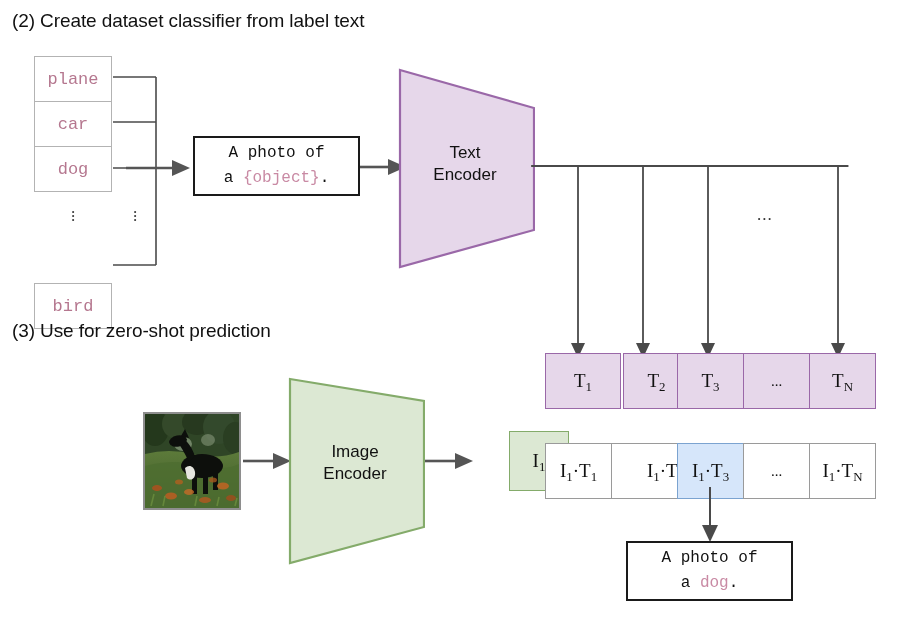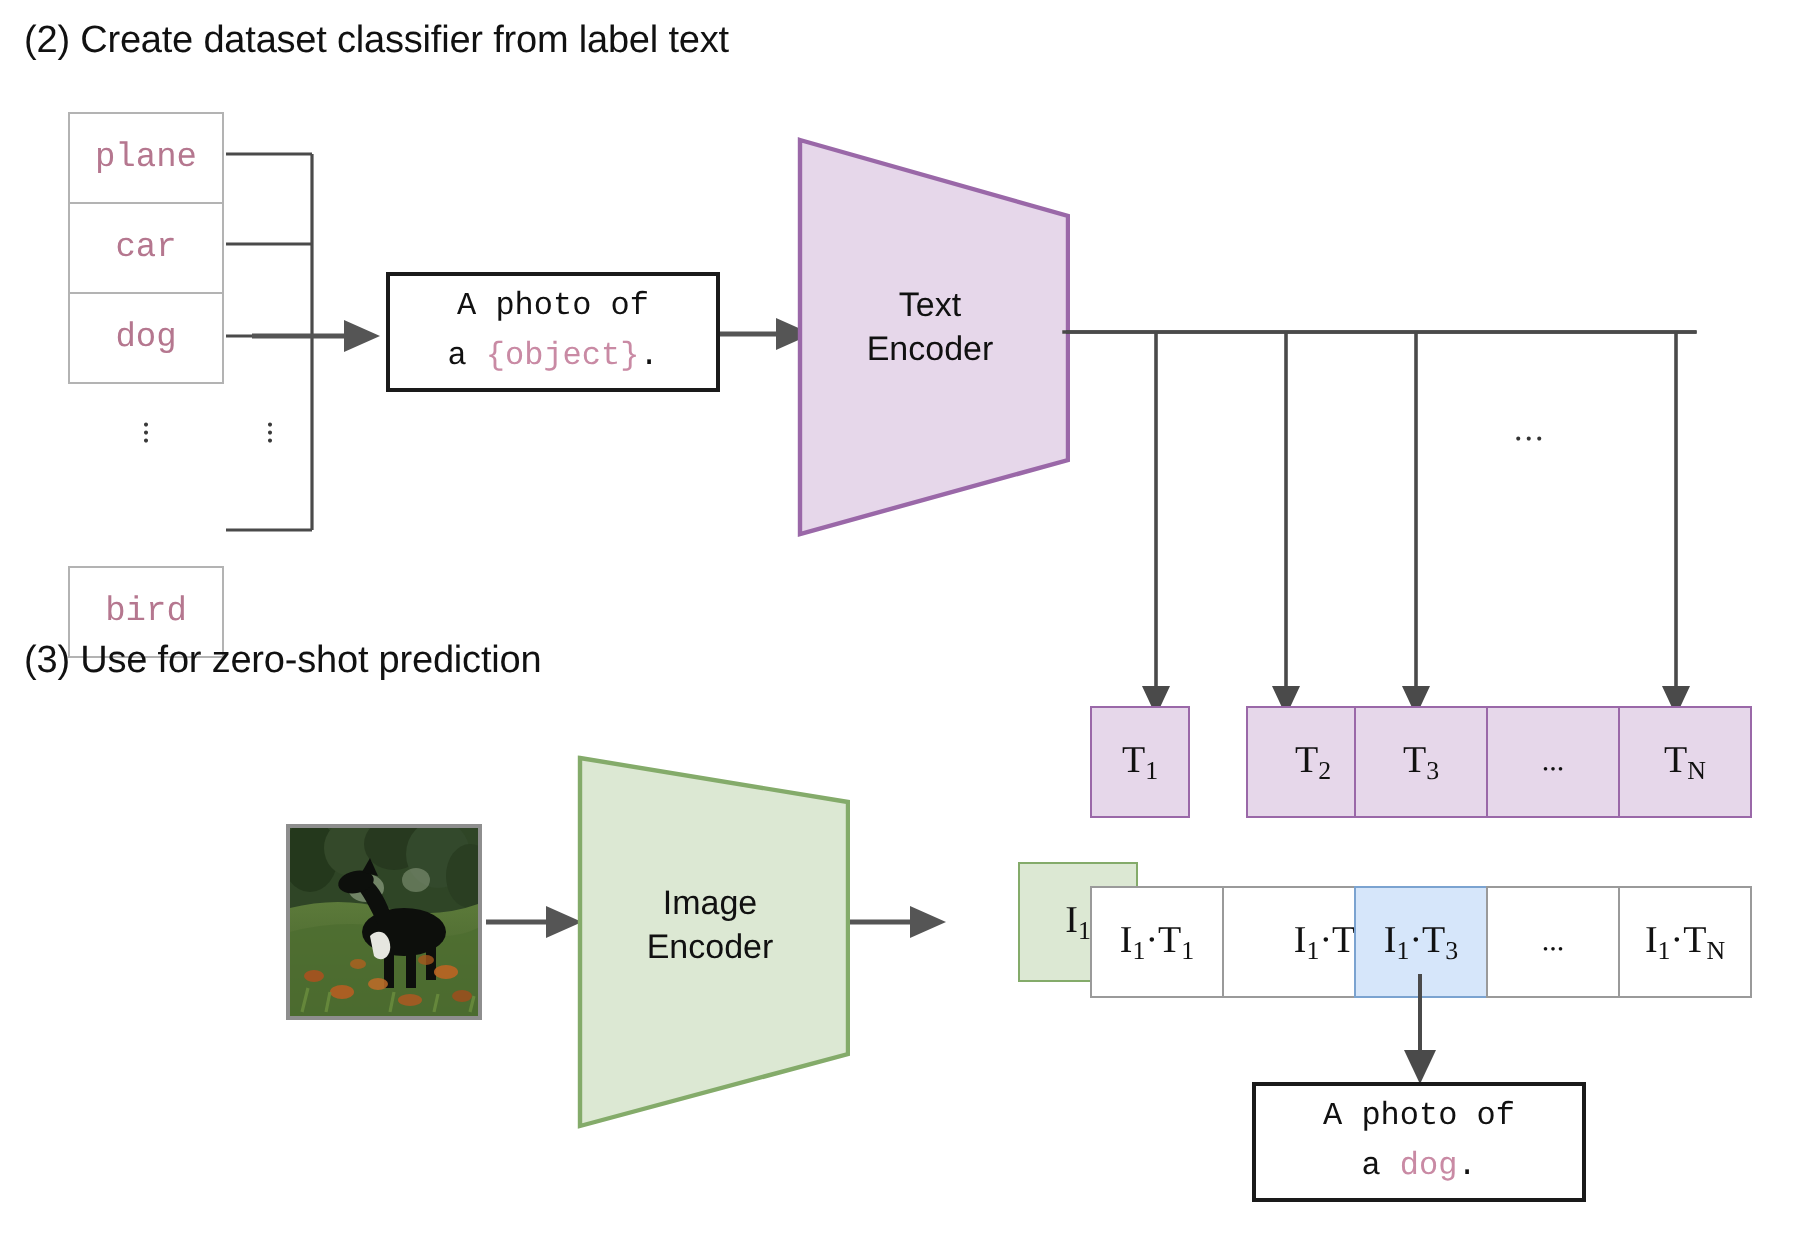--- a/index.html
+++ b/index.html
@@ -223,21 +223,21 @@
 
       <polygon points="41,183 48,198 55,183" stroke="none"></polygon>
       <polygon points="106,183 113,198 120,183" stroke="none"></polygon>
       <polygon points="171,183 178,198 185,183" stroke="none"></polygon>
       <polygon points="301,183 308,198 315,183" stroke="none"></polygon>
     </g>
   </svg>
 
   <div class="abs inline-dots" style="left:757px; top:205px;">...</div>
 
-  <div class="abs t-cell cell" style="left:545px; top:353px; width:50px; height:56px;">
+  <div class="abs t-cell cell" style="left:545px; top:353px; width:76px; height:56px;">
     <span><span>T</span><sub>1</sub></span>
   </div>
   <div class="abs t-cell cell" style="left:611px; top:353px; width:67px; height:56px;margin-left:12px;">
     <span><span>T</span><sub>2</sub></span>
   </div>
   <div class="abs t-cell cell" style="left:677px; top:353px; width:67px; height:56px;">
     <span><span>T</span><sub>3</sub></span>
   </div>
   <div class="abs t-cell cell dots-cell" style="left:743px; top:353px; width:67px; height:56px;">
     <span>...</span>

